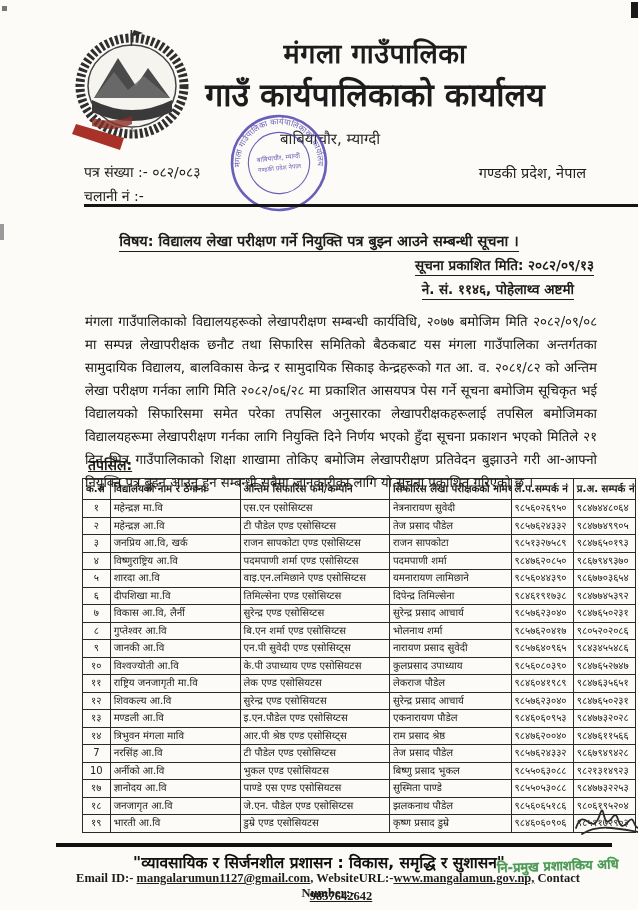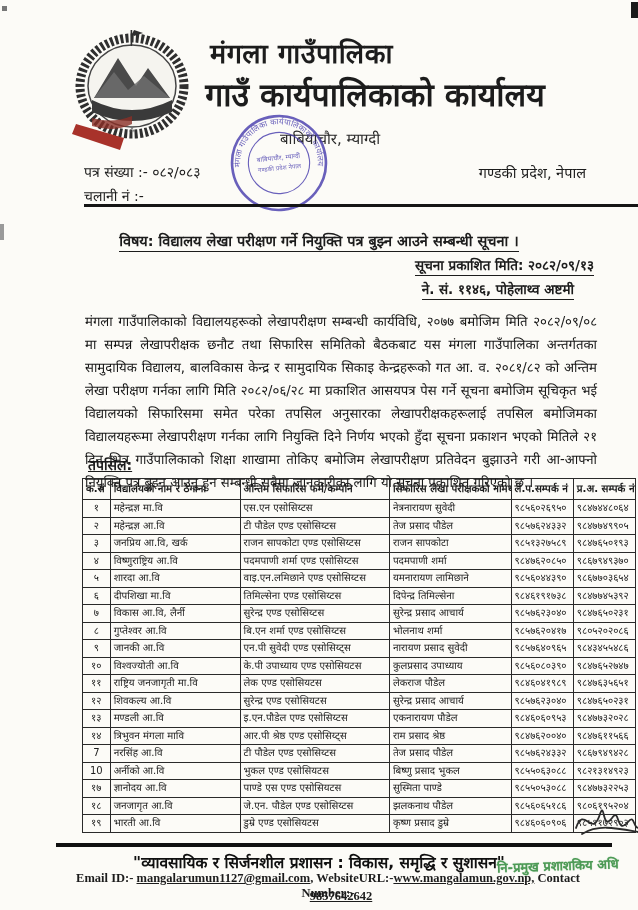--- a/index.html
+++ b/index.html
@@ -10,21 +10,21 @@
     color:#1c1c1c;
   }
   
   .artifact{position:absolute;background:#1a1a1a;}
   .art-tr{right:0;top:2px;width:7px;height:16px;}
   .art-tl{left:2px;top:6px;width:5px;height:5px;background:#777;}
   .art-le{left:0;top:224px;width:4px;height:16px;background:#9a9a9a;}
 
   
   .emblem{position:absolute;left:66px;top:28px;width:140px;height:125px;}
-  .h-title{position:absolute;left:210px;top:34px;width:330px;
+  .h-title{position:absolute;left:210px;top:34px;width:330px;text-align:center;
     font-size:27px;font-weight:bold;letter-spacing:.5px;}
   .h-office{position:absolute;left:150px;top:72px;width:450px;text-align:center;
     font-size:32px;font-weight:bold;}
   .h-address{position:absolute;left:180px;top:128px;width:300px;text-align:center;
     font-size:15px;color:#2a2a2a;}
   .h-letterno{position:absolute;left:84px;top:162px;font-size:14px;}
   .h-chalani{position:absolute;left:84px;top:186px;font-size:14px;}
   .h-province{position:absolute;right:52px;top:162px;font-size:14.5px;}
   .h-rule{position:absolute;left:84px;right:0;top:204px;height:3px;background:#151515;}
   .round-stamp{position:absolute;left:228px;top:112px;width:102px;height:102px;opacity:.82;

